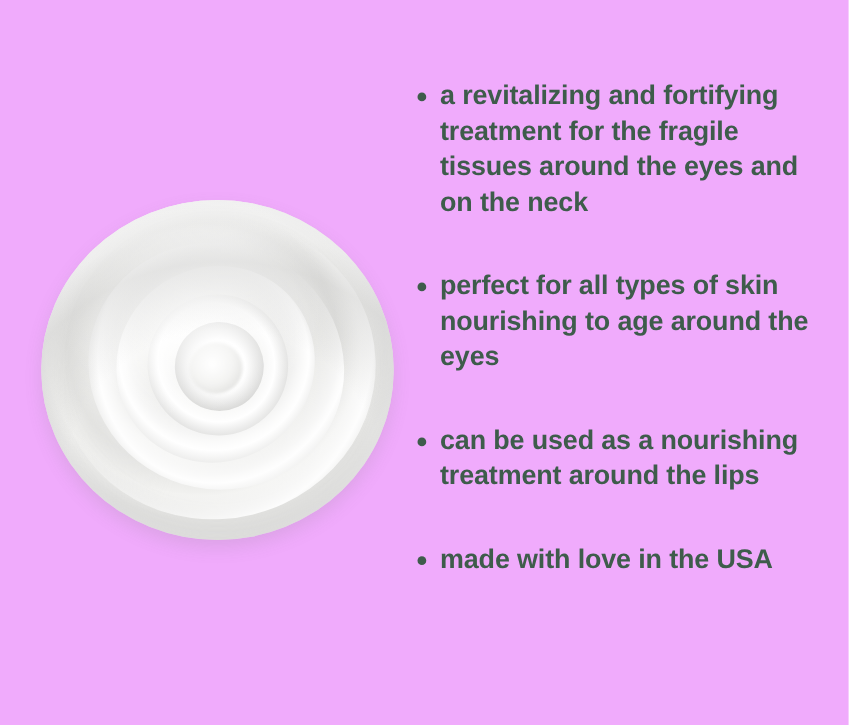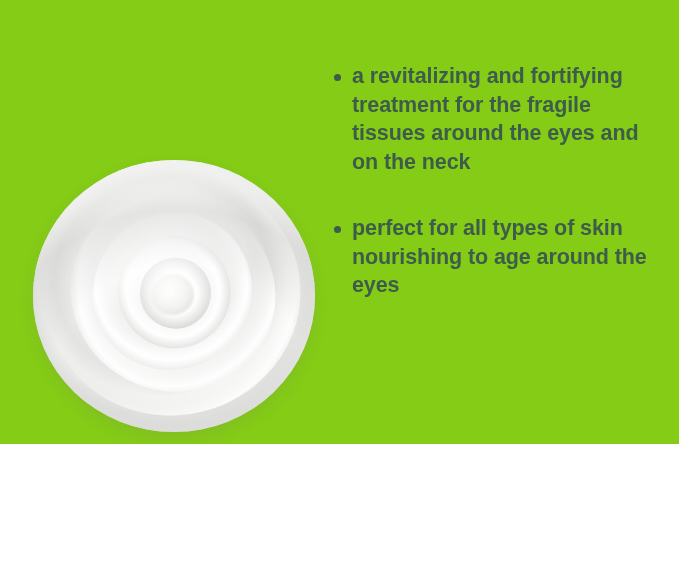--- a/index.html
+++ b/index.html
@@ -4,22 +4,22 @@
 <title>Product Benefits</title>
 <style>
   html, body {
     margin: 0;
     padding: 0;
     background: #ffffff;
   }
   #page {
     position: relative;
     width: 679px;
-    height: 444px;
-    background: #84cc16;
+    height: 580px;
+    background: #f0abfc;
     overflow: hidden;
     font-family: "Liberation Sans", "DejaVu Sans", sans-serif;
   }
 
   
   .cream-wrap {
     position: absolute;
     left: 33px;
     top: 160px;
     width: 282px;
@@ -165,15 +165,23 @@
 
   <ul class="bullets" style="list-style:none;margin:0;padding:0;">
     <li class="bullet-item">
       <span class="bullet-dot"></span>
       <span class="bullet-text">a revitalizing and fortifying treatment for the fragile tissues around the eyes and on the neck</span>
     </li>
     <li class="bullet-item">
       <span class="bullet-dot"></span>
       <span class="bullet-text">perfect for all types of skin nourishing to age around the eyes</span>
     </li>
+    <li class="bullet-item">
+      <span class="bullet-dot"></span>
+      <span class="bullet-text">can be used as a nourishing treatment around the lips</span>
+    </li>
+    <li class="bullet-item">
+      <span class="bullet-dot"></span>
+      <span class="bullet-text">made with love in the USA</span>
+    </li>
   </ul>
 
 </div>
 
 </body></html>

